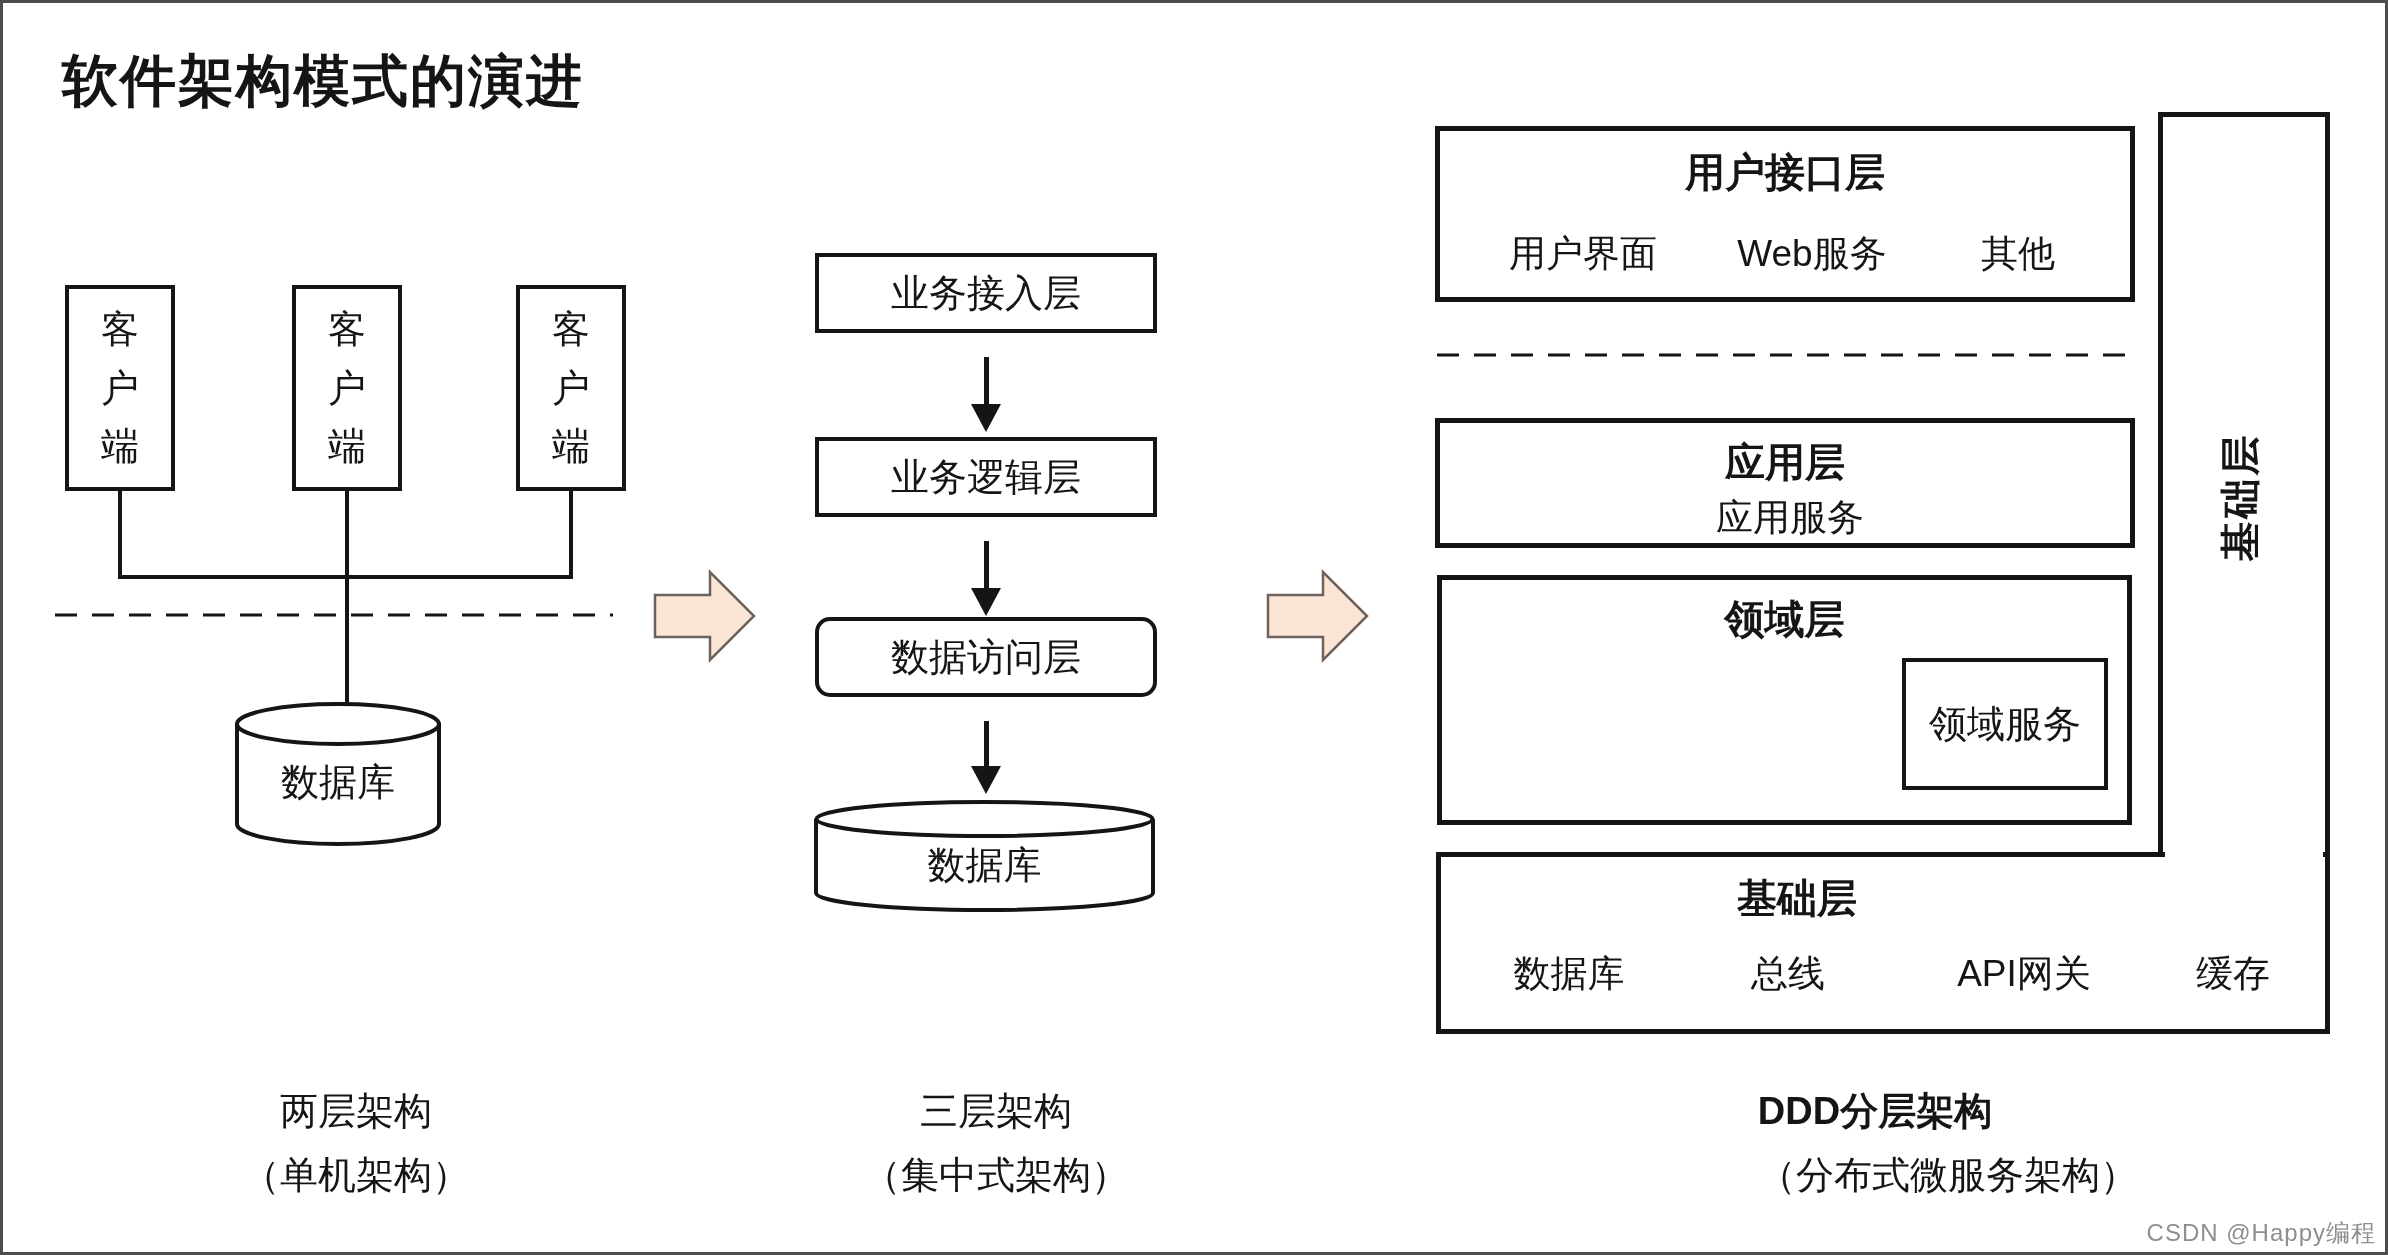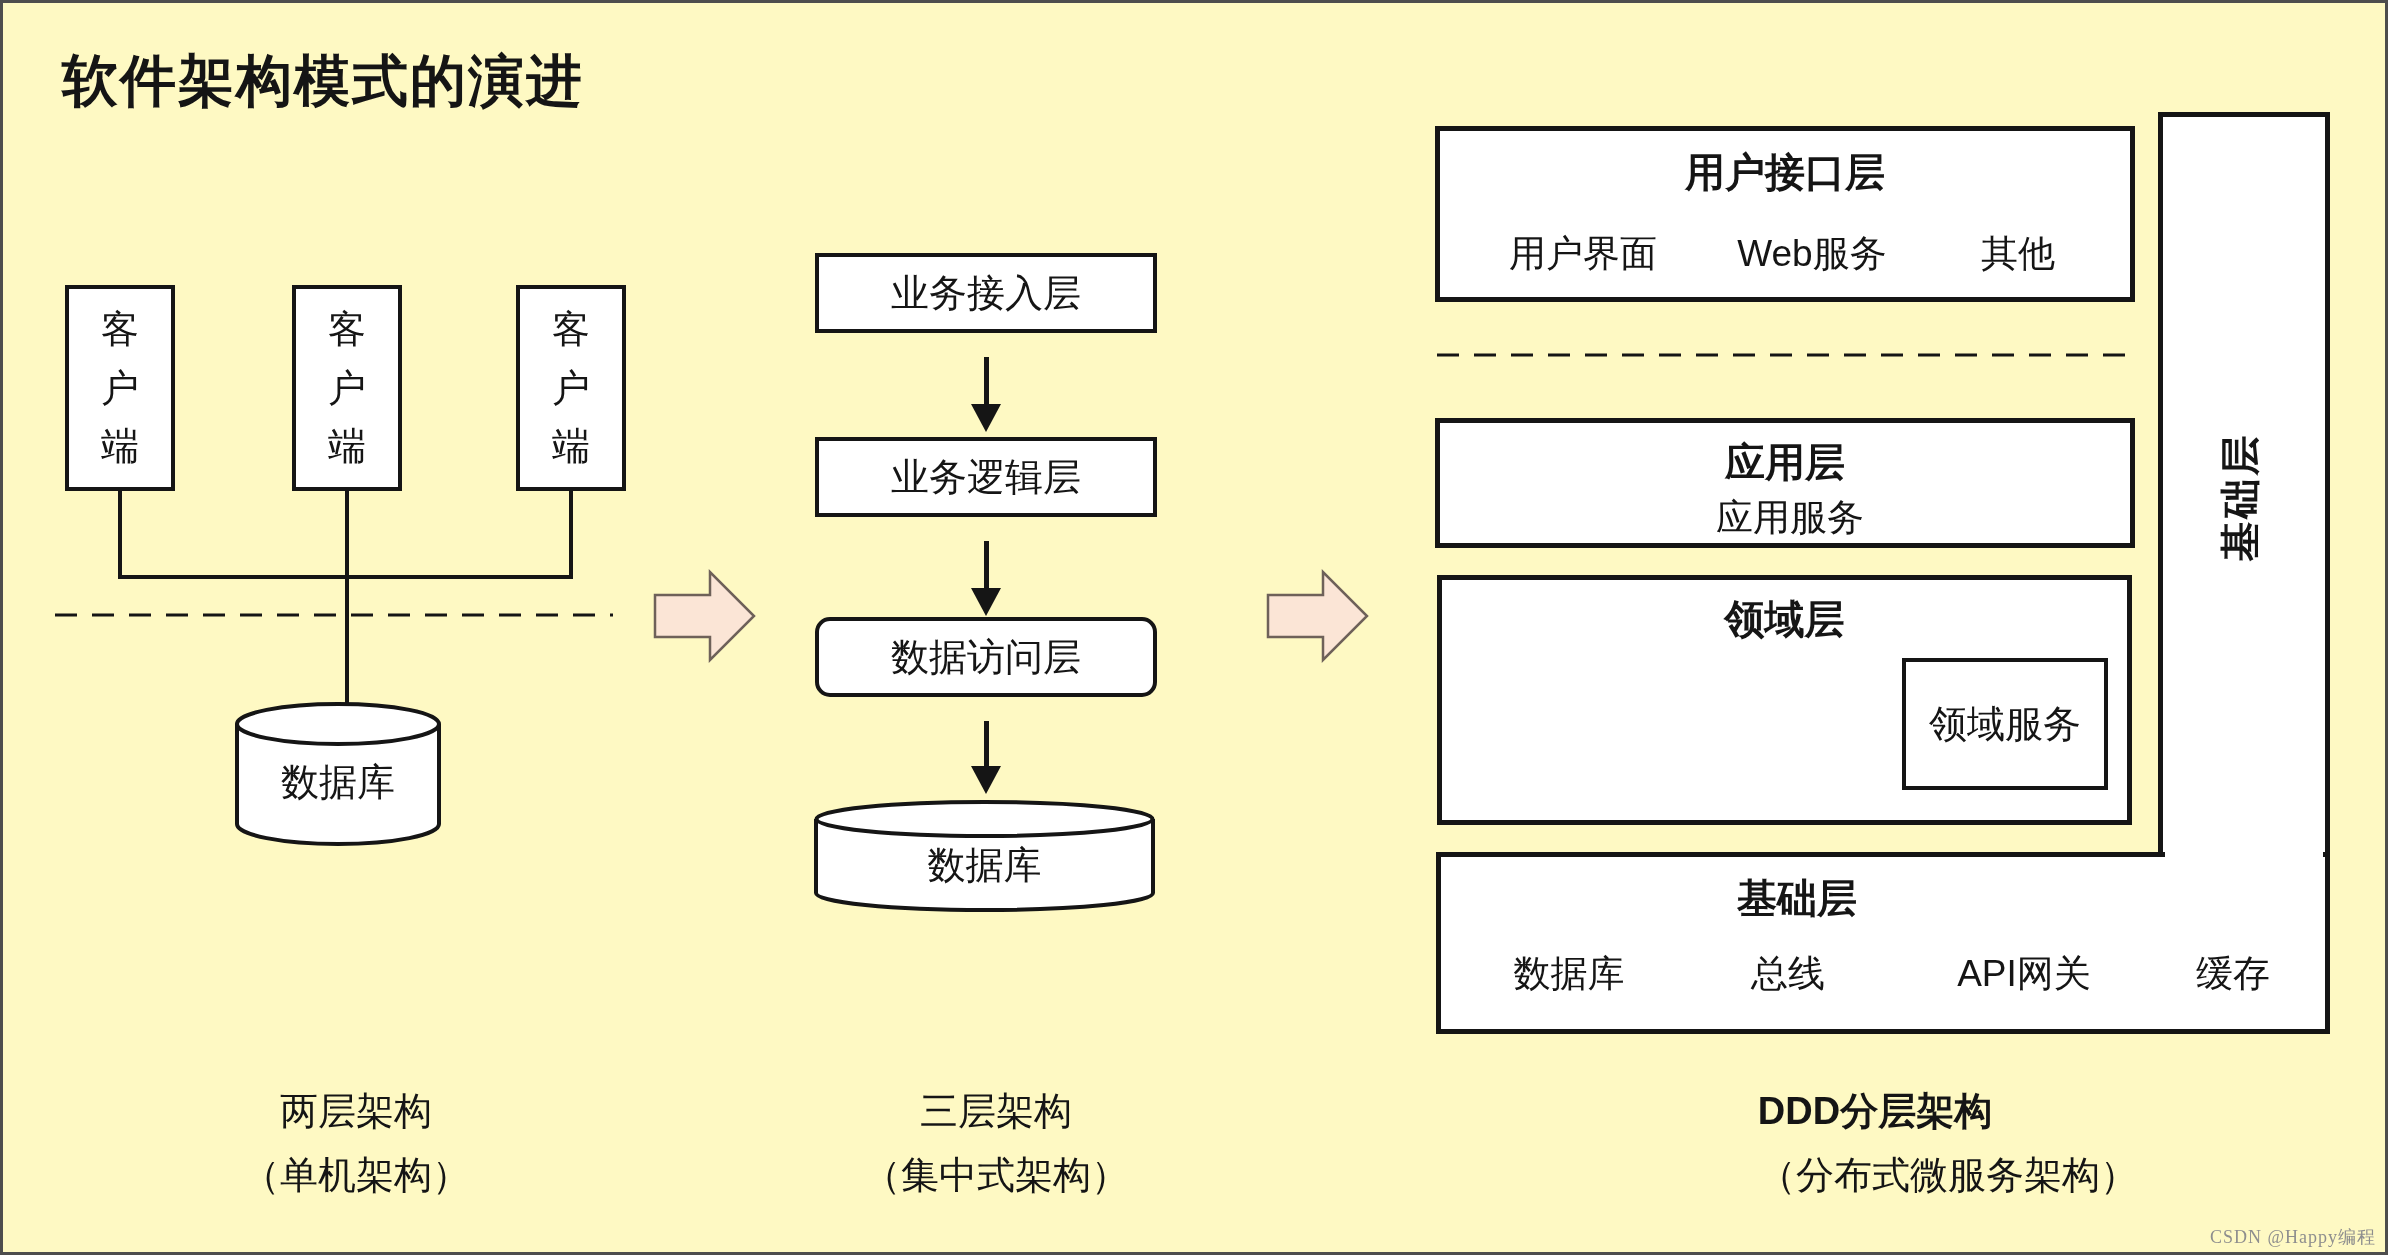--- a/index.html
+++ b/index.html
@@ -1,17 +1,17 @@
 <!DOCTYPE html>
 <html><head>
 <meta charset="utf-8">
 <style>
   html,body{margin:0;padding:0;background:#efe0d5;}
   .canvas{
-    position:relative;width:2388px;height:1255px;background:#fef9c3;
+    position:relative;width:2388px;height:1255px;background:#ffffff;
     font-family:"Liberation Sans",sans-serif;color:#151515;overflow:hidden;
     box-shadow:inset 0 0 0 3px #4d4d4d;
   }
   .abs{position:absolute;}
   .page-title{left:62px;top:44px;font-size:56px;font-weight:900;letter-spacing:2px;}
   
   .wbox{position:absolute;background:#ffffff;border:4px solid #151515;box-sizing:border-box;
         display:flex;align-items:center;justify-content:center;font-size:38px;}
   .client-box{width:110px;height:206px;top:285px;}
   .client-label{width:44px;text-align:center;word-break:break-all;line-height:1.55;}
@@ -19,21 +19,21 @@
   
   .r-outer{border-width:5px;display:block;}
   .r-title{position:absolute;left:0;width:100%;text-align:center;font-weight:700;font-size:40px;}
   .r-item{position:absolute;transform:translateX(-50%);font-size:37px;white-space:nowrap;}
   
   .line{position:absolute;background:#151515;}
   .arr-head{position:absolute;width:0;height:0;border-left:15px solid transparent;
             border-right:15px solid transparent;border-top:28px solid #151515;}
   .cyl-label{position:absolute;text-align:center;font-size:38px;}
   .caption{position:absolute;transform:translateX(-50%);font-size:38px;white-space:nowrap;text-align:center;}
-  .watermark{position:absolute;right:12px;bottom:6px;font-size:18px;color:#8e8e8e;letter-spacing:1px;font-family:Liberation Serif, serif;}
+  .watermark{position:absolute;right:12px;bottom:6px;font-size:24px;color:#8e8e8e;letter-spacing:1px;}
   .v-rot{position:absolute;transform:translate(-50%,-50%) rotate(-90deg);font-size:40px;font-weight:700;
          letter-spacing:3px;white-space:nowrap;}
   .patch{position:absolute;background:#ffffff;}
 </style>
 </head>
 <body>
 
 <div class="canvas">
 
   <div class="abs page-title">软件架构模式的演进</div>

